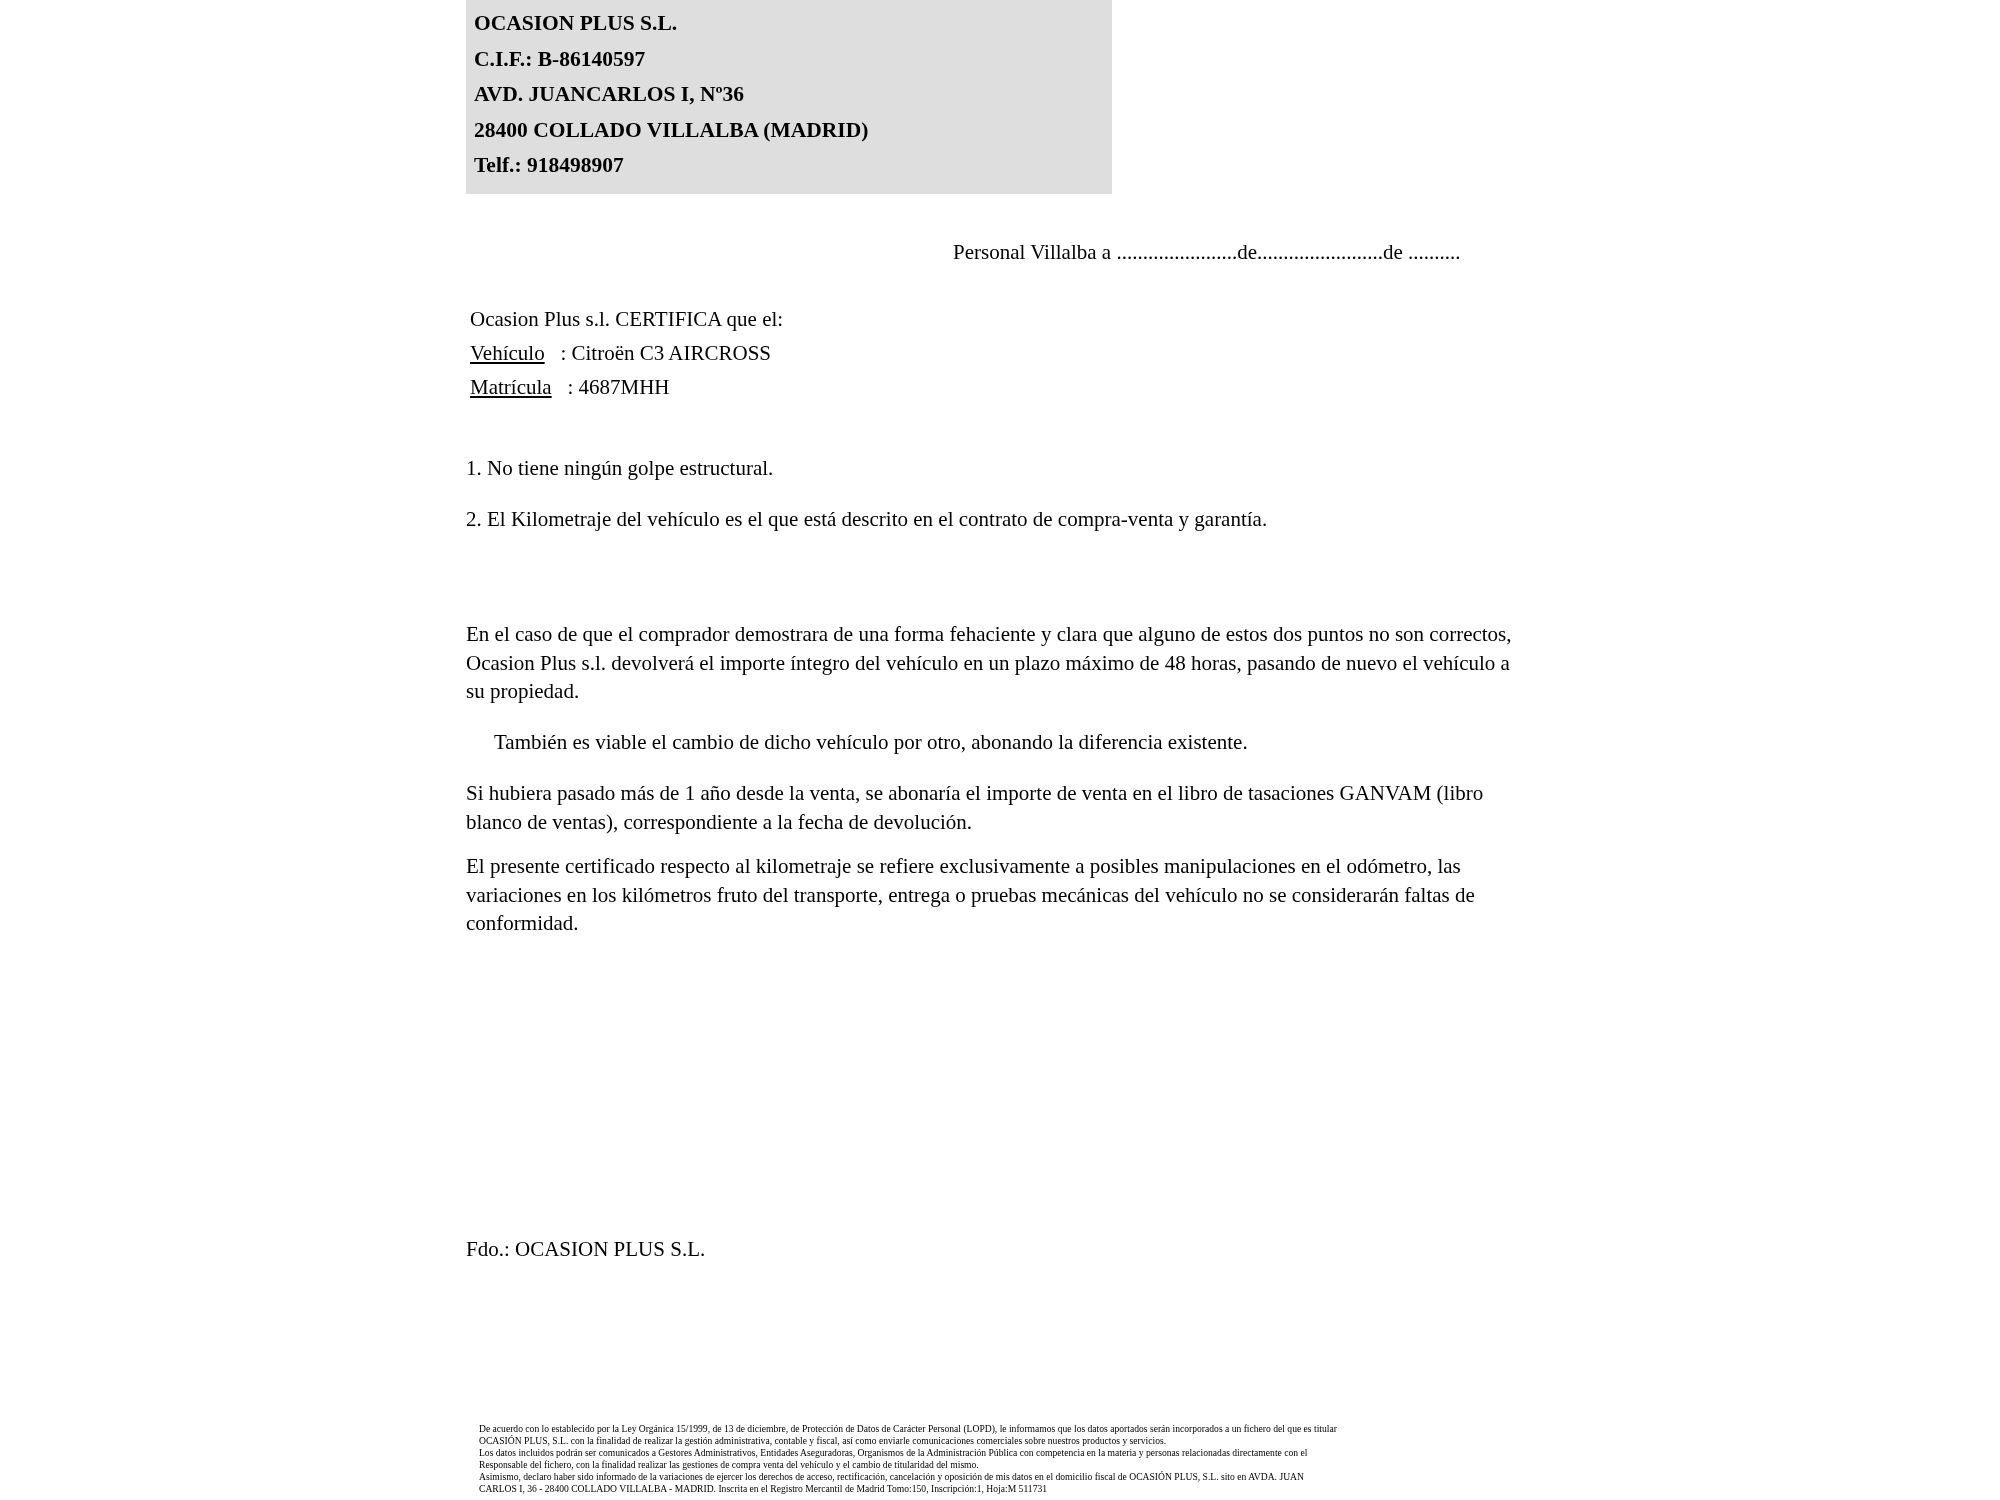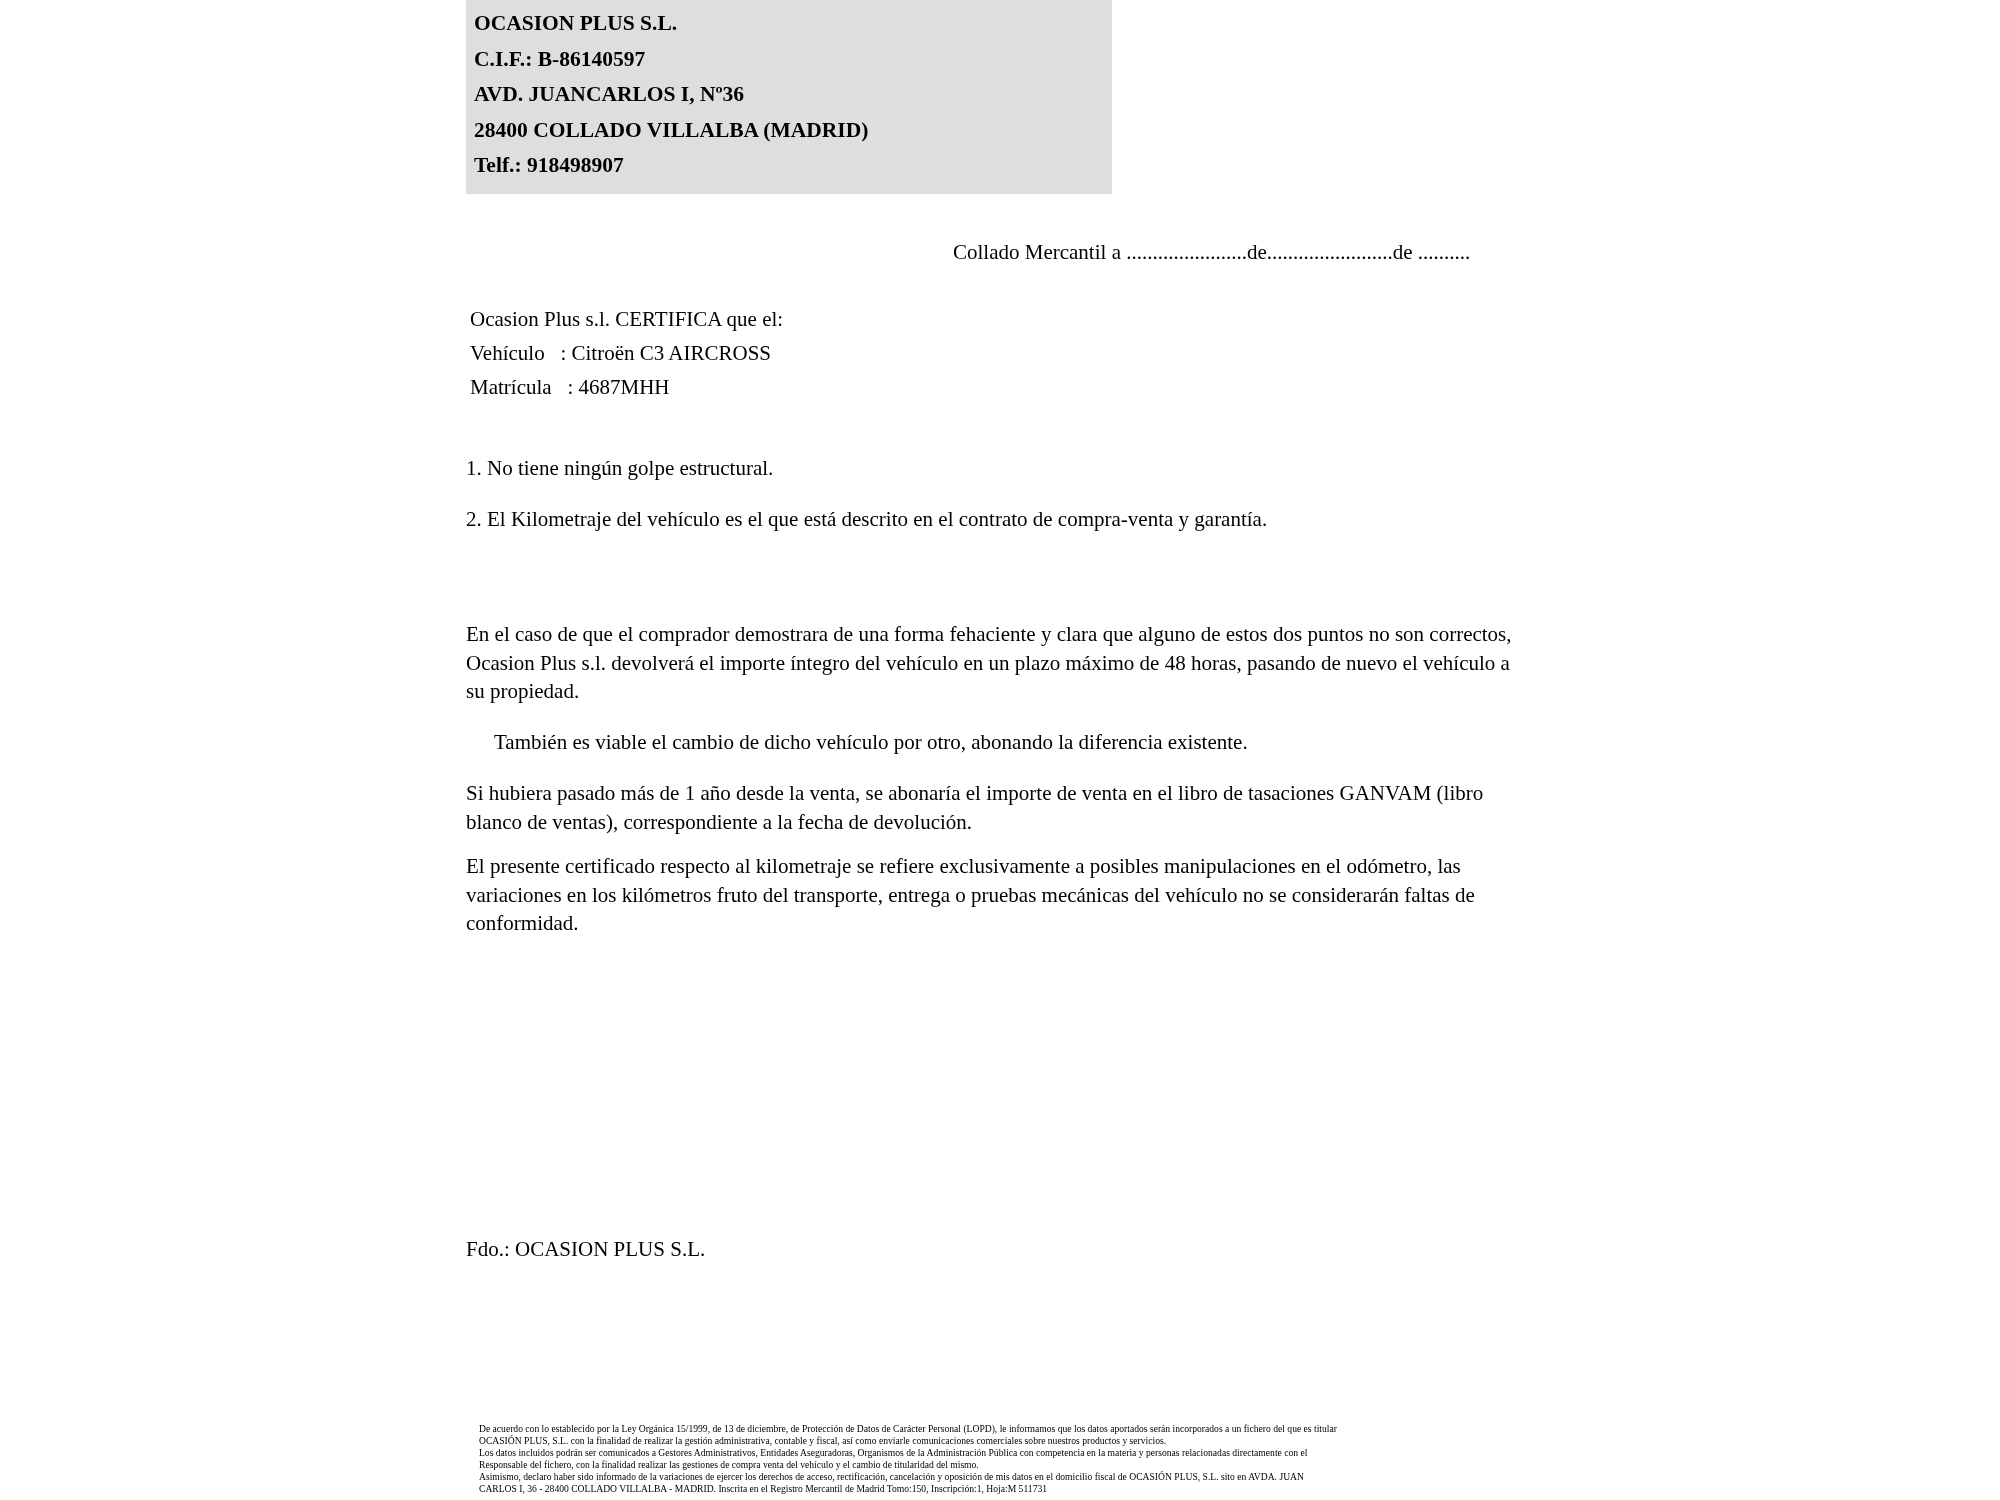--- a/index.html
+++ b/index.html
@@ -56,20 +56,21 @@
     position: absolute;
     left: 470px;
     top: 302px;
     font-size: 21px;
     line-height: 34px;
   }
   .certify .row {
     white-space: pre;
   }
   .lbl-underline {
+    text-decoration: underline;
   }
 
   
   .point1 {
     position: absolute;
     left: 466px;
     top: 456px;
     font-size: 21px;
     white-space: pre;
   }
@@ -124,21 +125,21 @@
 <div class="page">
 
   <div class="letterhead">
     <div class="lh-line">OCASION PLUS S.L.</div>
     <div class="lh-line">C.I.F.: B-86140597</div>
     <div class="lh-line">AVD. JUANCARLOS I, Nº36</div>
     <div class="lh-line">28400 COLLADO VILLALBA (MADRID)</div>
     <div class="lh-line">Telf.: 918498907</div>
   </div>
 
-  <div class="date-line">Collado Mercantil a .......................de........................de ..........</div>
+  <div class="date-line">Personal Villalba a .......................de........................de ..........</div>
 
   <div class="certify">
     <div class="row">Ocasion Plus s.l. CERTIFICA que el:</div>
     <div class="row"><span class="lbl-underline">Vehículo</span><span>   : Citroën C3 AIRCROSS</span></div>
     <div class="row"><span class="lbl-underline">Matrícula</span><span>   : 4687MHH</span></div>
   </div>
 
   <div class="point1">1. No tiene ningún golpe estructural.</div>
   <div class="point2">2. El Kilometraje del vehículo es el que está descrito en el contrato de compra-venta y garantía.</div>
 

